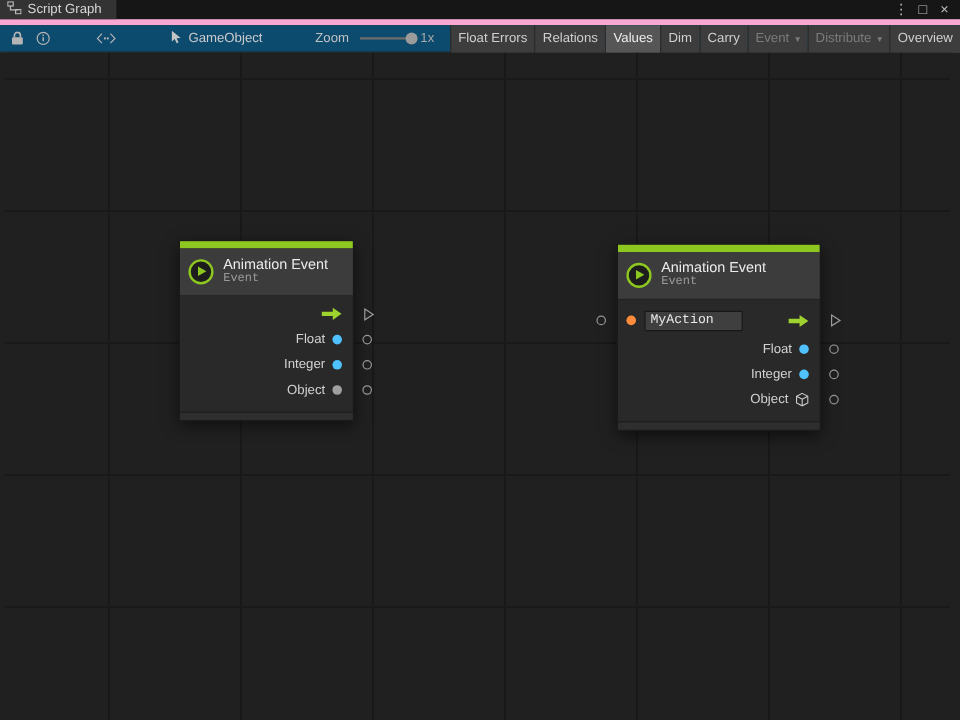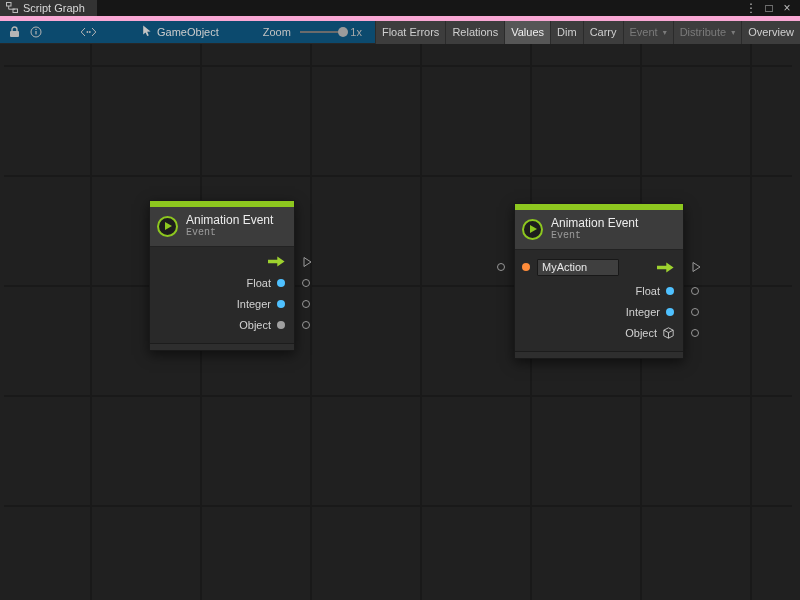--- a/index.html
+++ b/index.html
@@ -45,21 +45,21 @@
   .node { position:absolute; background:#292929; border:1px solid #191919; box-shadow:0 4px 12px rgba(0,0,0,.55); }
   .accent { height:6px; background:#8dc71f; }
   .nheader { background:#3c3c3c; display:flex; align-items:center; gap:8px; padding:6px 8px 7px 7px; border-bottom:1px solid #222222; }
   .play { width:21px; height:21px; border-radius:50%; border:2px solid #8dc71f; background:#1d1d1d; position:relative; flex:none; }
   .play::after { content:""; position:absolute; left:6px; top:4px; border-style:solid; border-width:4.5px 0 4.5px 7px; border-color:transparent transparent transparent #8dc71f; }
   .ntitles { display:flex; flex-direction:column; line-height:1.2; }
   .ntitle { font-size:12px; color:#ececec; }
   .nsub { font-size:10px; color:#9b9b9b;font-family:Liberation Mono, monospace; }
   .nbody { padding-top:4px; }
   .prow { position:relative; height:21px; display:flex; align-items:center; justify-content:flex-end; gap:6px; padding-right:9px; font-size:11px; color:#d2d2d2; }
-  .prow.action { height:26px; justify-content:flex-start; padding-left:7px; }
+  .prow.action { height:26px; justify-content:flex-start; padding-left:7px;font-family:Liberation Mono, monospace; }
   .dot { width:8px; height:8px; border-radius:50%; flex:none; }
   .circ { position:absolute; right:-16px; top:50%; transform:translateY(-50%); width:8px; height:8px; border-radius:50%; border:1px solid #969696; background:transparent; cursor:crosshair; }
   .circ.in { right:auto; left:-18px; }
   .tri { position:absolute; right:-18px; top:50%; transform:translateY(-50%); display:flex; cursor:crosshair; }
   .arrow-wrap { display:flex; align-items:center; color:#9ed22f; }
   .prow.action .arrow-wrap { margin-left:auto; }
   .nfooter { height:7px; margin-top:8px; border-top:1px solid #1c1c1c; background:#2e2e2e; }
   .field { width:82px; height:17px; background:#3f3f3f; border:1px solid #181818; border-radius:1px; color:#e8e8e8; font-size:11px; font-family:inherit; padding:0 4px; margin-left:1px; }
   .cubewrap { display:flex; flex:none; }
 </style>

